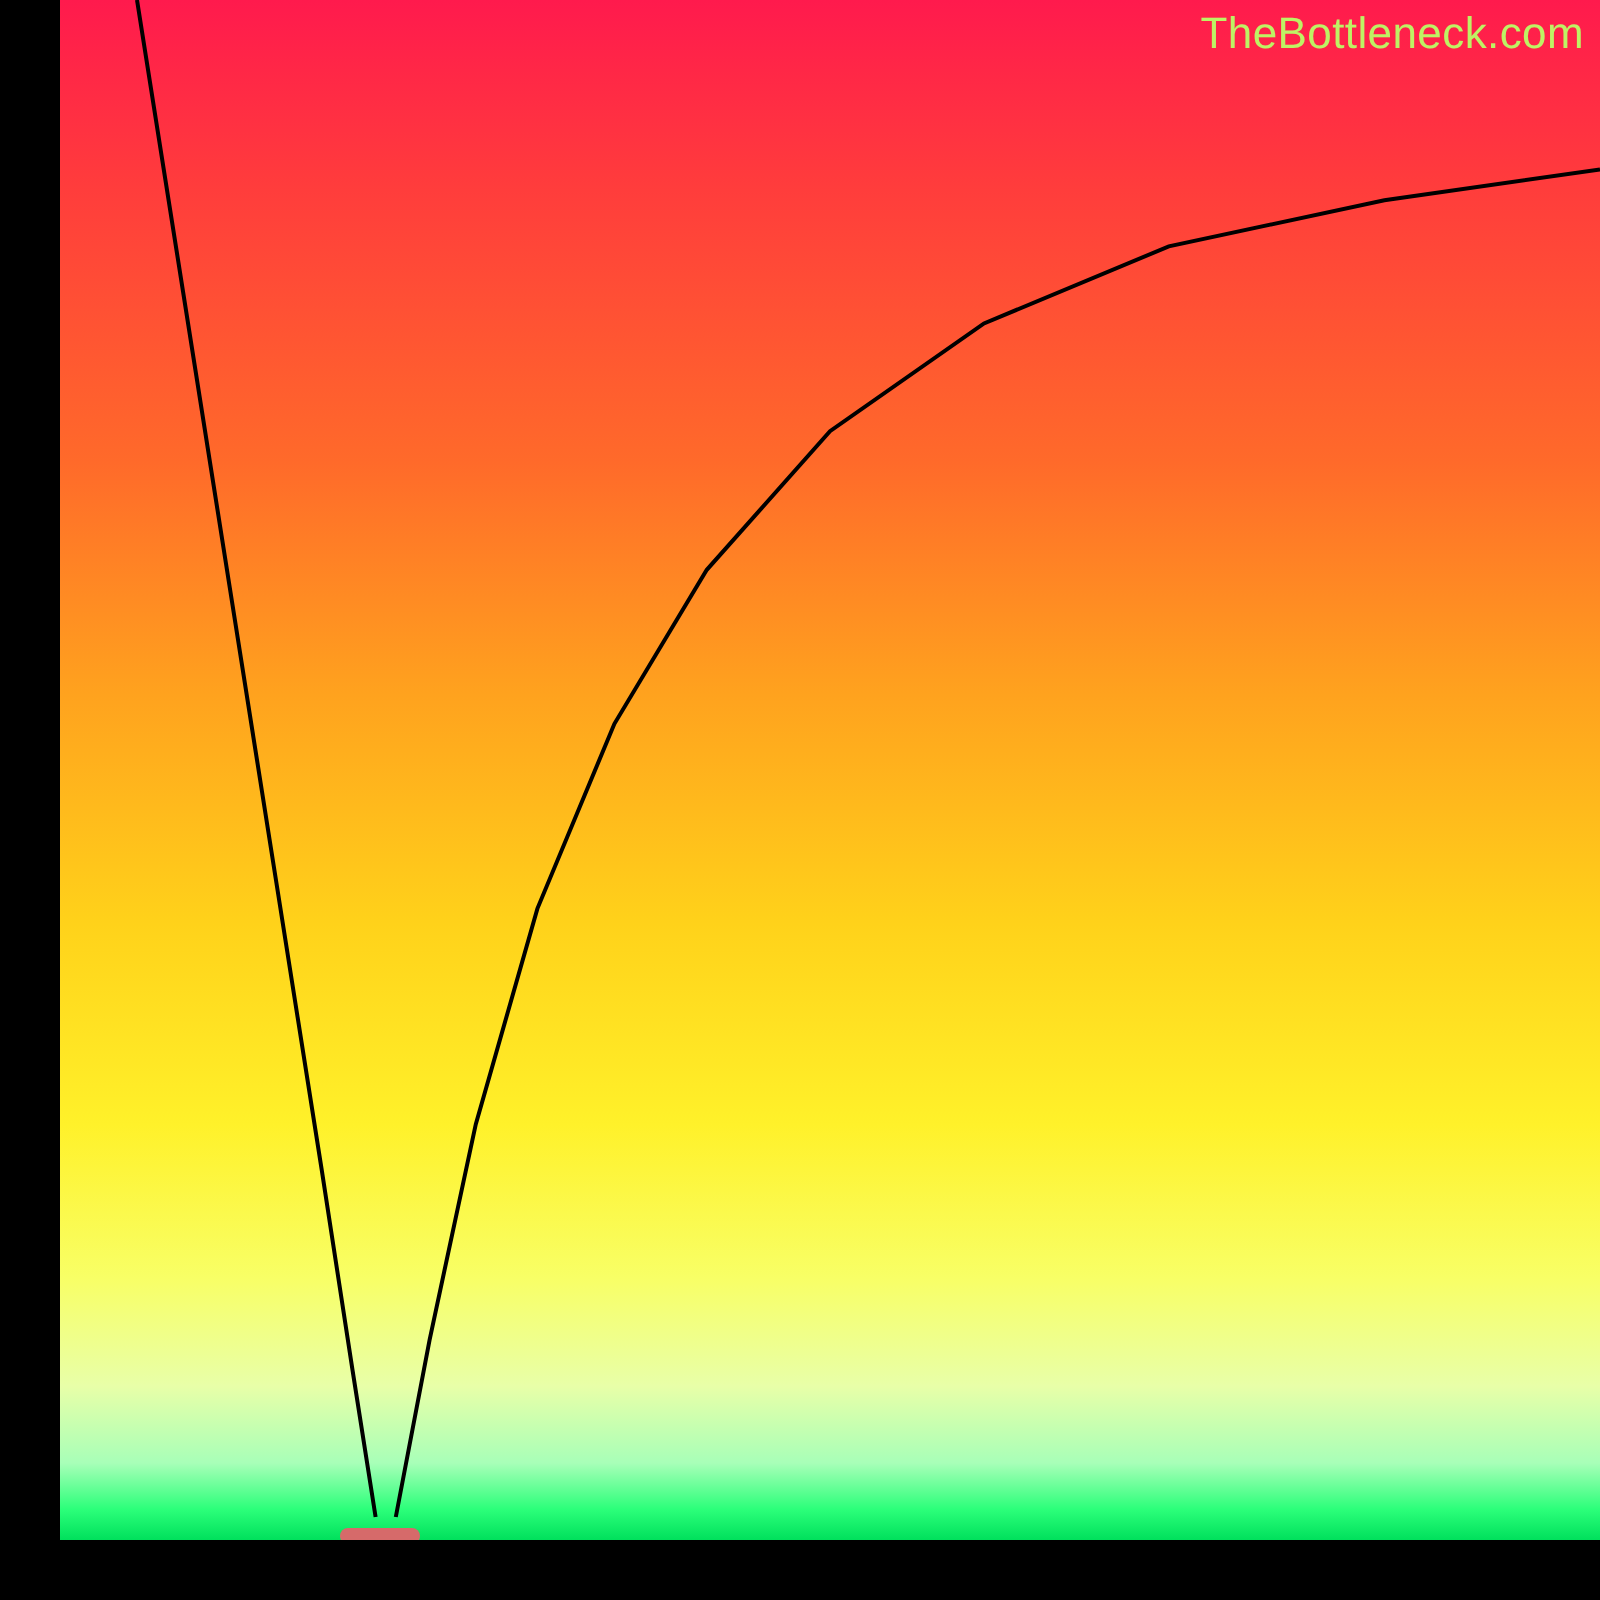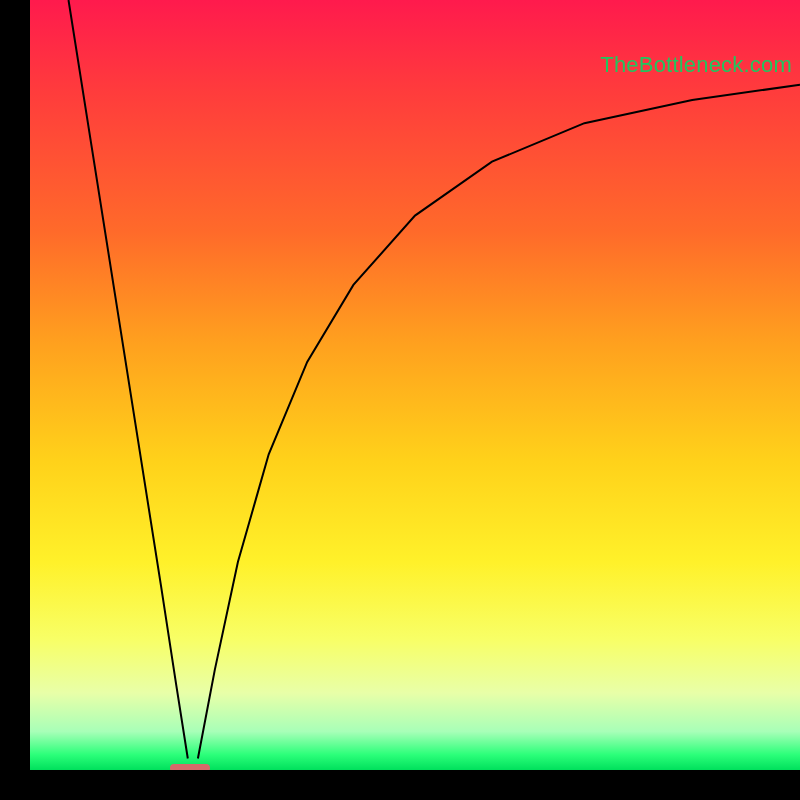--- a/index.html
+++ b/index.html
@@ -58,26 +58,25 @@
     position: absolute;
     height: 8px;
     border-radius: 4px;
     background: #d66a6a;
     transform: translate(-50%, -50%);
   }
   .watermark {
     position: absolute;
     top: 4px;
     right: 8px;
-    color: #22c55e;
+    color: #bef264;
     font-size: 22px;
     font-weight: 500;
     letter-spacing: 0.2px;
     pointer-events: none;
-    margin-top: 48px;
   }
 </style>
 </head>
 <body>
 
 <div class="frame">
 
   <div class="plot">
     <div class="gradient"></div>
     <svg class="curve-svg" viewBox="0 0 770 770" preserveAspectRatio="none">

